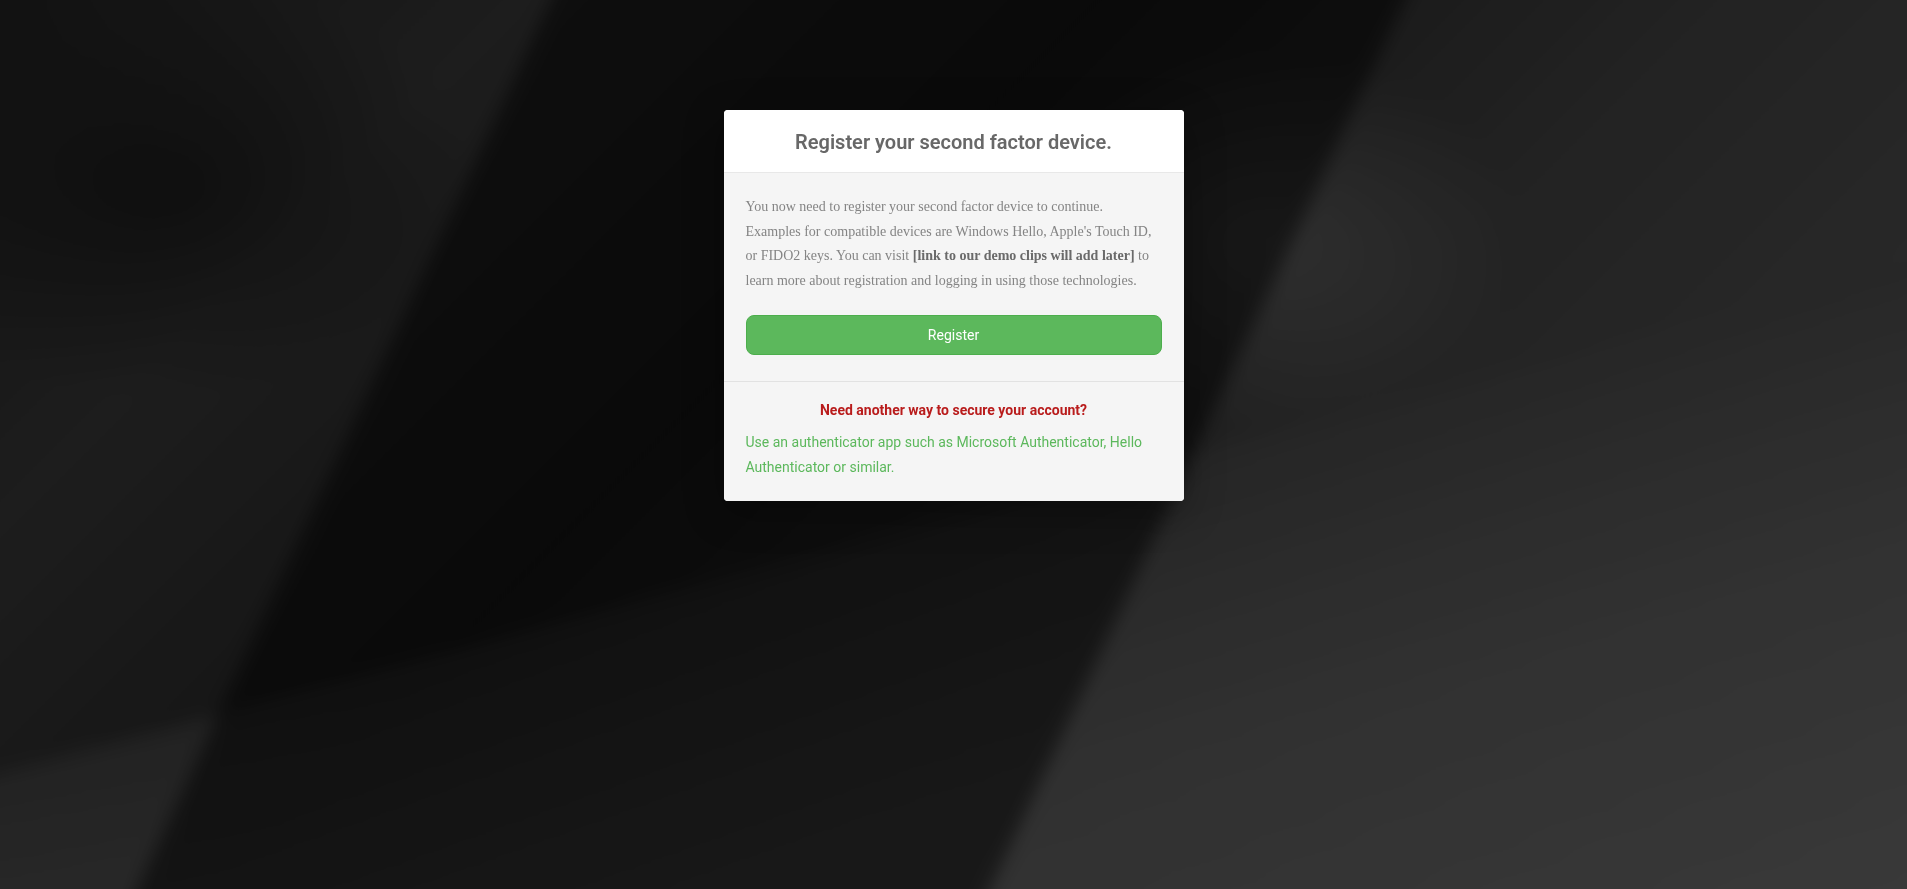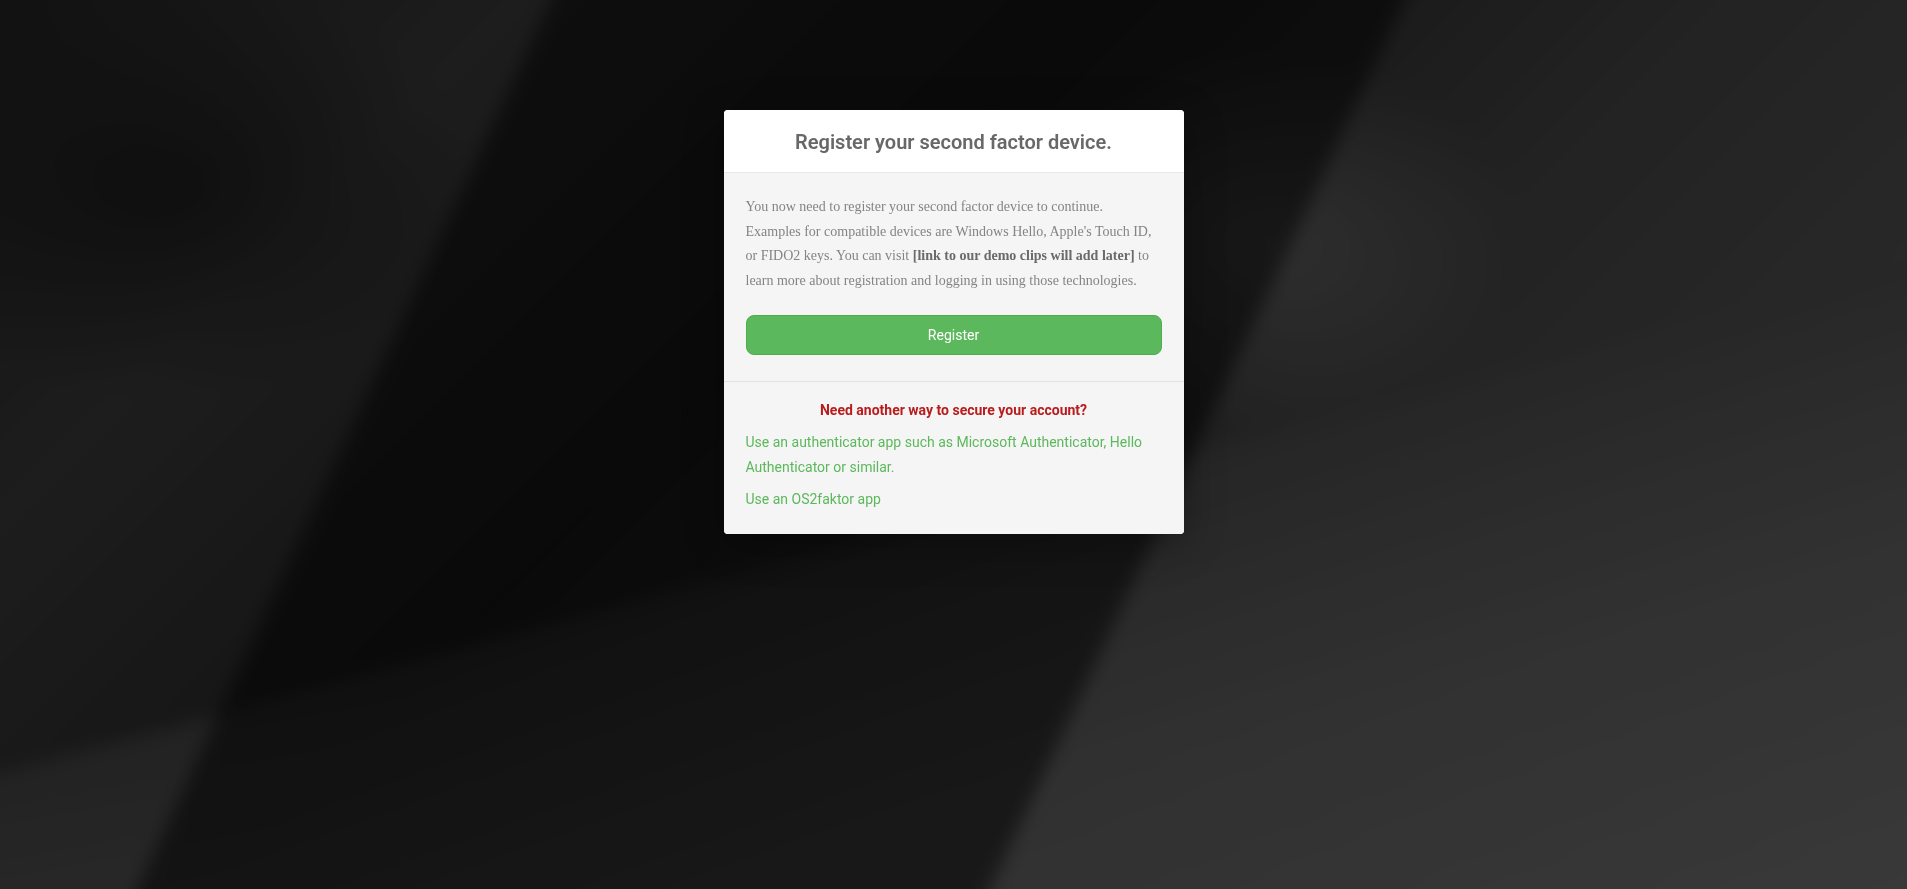--- a/index.html
+++ b/index.html
@@ -153,15 +153,14 @@
     <p class="description-text">
       <span>You now need to register your second factor device to continue. Examples for compatible devices are Windows Hello, Apple's Touch ID, or FIDO2 keys. You can visit </span><span class="bold-link">[link to our demo clips will add later]</span><span> to learn more about registration and logging in using those technologies.</span>
     </p>
 
     <button class="register-button">Register</button>
   </div>
 
   <div class="modal-footer">
     <div class="footer-heading">Need another way to secure your account?</div>
     <a class="footer-link">Use an authenticator app such as Microsoft Authenticator, Hello Authenticator or similar.</a>
-    <a class="footer-link">Use an OS2faktor app</a>
   </div>
 </div>
 
 </body></html>

